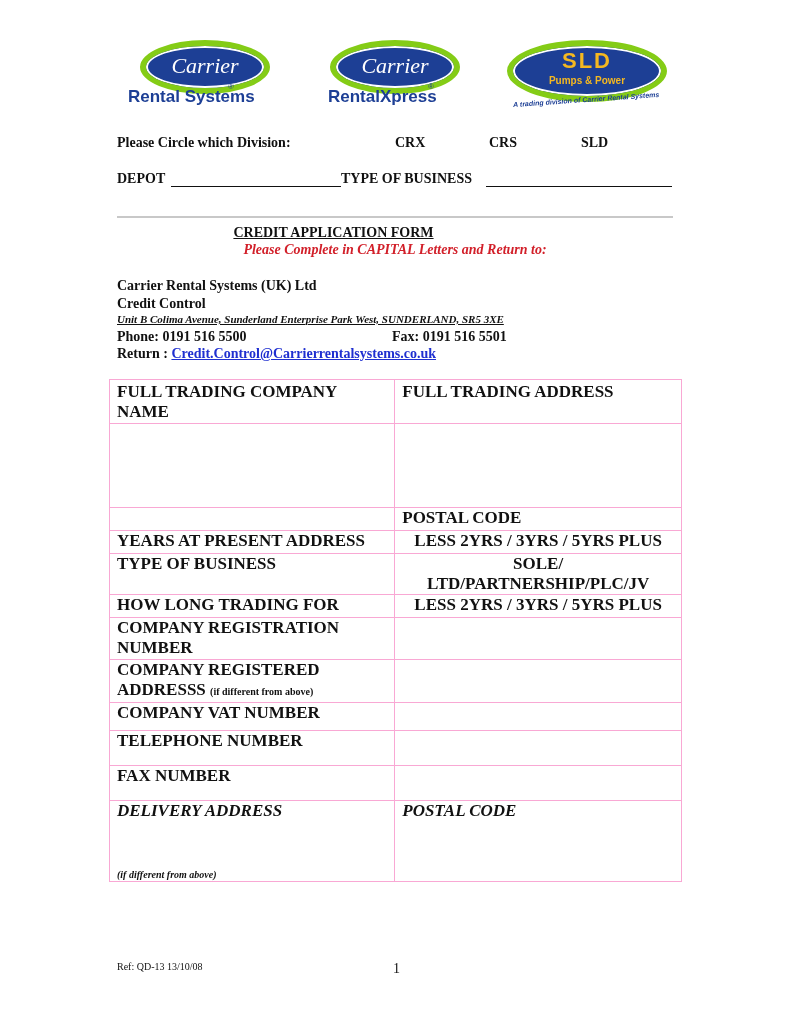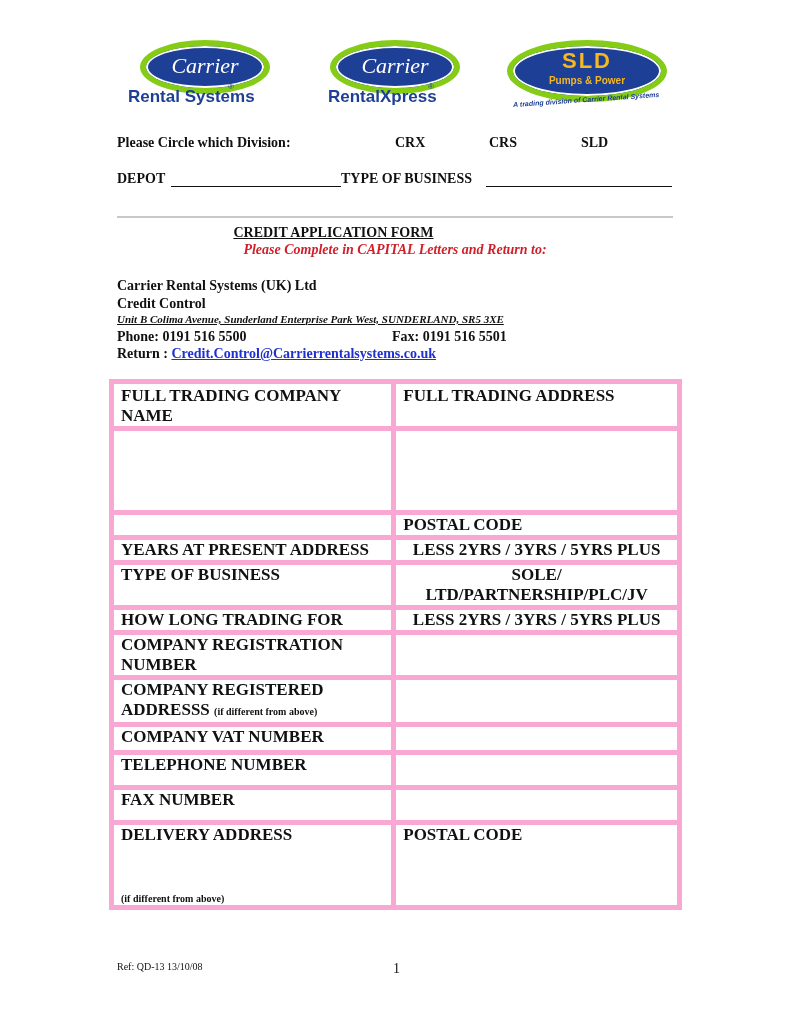--- a/index.html
+++ b/index.html
@@ -6,21 +6,21 @@
   body { width:790px; height:1022px; position:relative; overflow:hidden; font-family:"Liberation Serif", "DejaVu Serif", serif; color:#111; }
   .abs { position:absolute; }
   .logo { position:absolute; }
   .oval { position:absolute; border-radius:50%; background:#1d3f95; border:6px solid #84cc16; box-shadow: inset 0 0 0 2px #ffffff; }
   .oval-text { position:absolute; left:0; right:0; text-align:center; color:#fff; font-family:"Liberation Serif", serif; font-style:italic; font-size:22px; }
   .logo-sub { position:absolute; color:#1d3f95; font-family:"Liberation Sans", sans-serif; font-weight:bold; font-style:italic; font-size:17px; white-space:nowrap;text-align:right; }
   .reg { position:absolute; color:#1d3f95; font-size:8px; font-family:"Liberation Sans", sans-serif; }
   .line13 { font-size:14px; font-weight:bold; }
   .hr { position:absolute; left:117px; width:556px; height:2px; background:#c8c8c8; }
   table.form { position:absolute; left:109px; top:379px; width:573px; border-collapse:collapse; }
-  table.form td { border:5px solid #f9a8d4; vertical-align:top; padding:0 7px; font-weight:bold; font-size:17px; line-height:20px; }
+  table.form td { border:1px solid #f9a8d4; vertical-align:top; padding:0 7px; font-weight:bold; font-size:17px; line-height:20px; }
   td.opt { text-align:center; font-size:13px; line-height:18px;margin-top:27px; }
   .small { font-size:10px;margin-top:48px; }
   a.email { color:#1f2fd0; text-decoration:underline; }
 </style>
 </head>
 <body>
 
 <div class="logo" style="left:128px;top:40px;width:145px;height:68px;">
   <div class="oval" style="left:12px;top:0;width:118px;height:42px;">
     <div class="oval-text" style="top:7px;">Carrier</div>
@@ -110,21 +110,21 @@
     <td></td>
   </tr>
   <tr style="height:35px;">
     <td>TELEPHONE NUMBER</td>
     <td></td>
   </tr>
   <tr style="height:35px;">
     <td>FAX NUMBER</td>
     <td></td>
   </tr>
-  <tr style="height:72px;">
+  <tr style="height:72px;font-style:italic;">
     <td>
       <div>DELIVERY ADDRESS</div>
       <div class="small" style="line-height:12px;">(if different from above)</div>
     </td>
     <td>
       <div>POSTAL CODE</div>
     </td>
   </tr>
 </tbody>
   </table>

